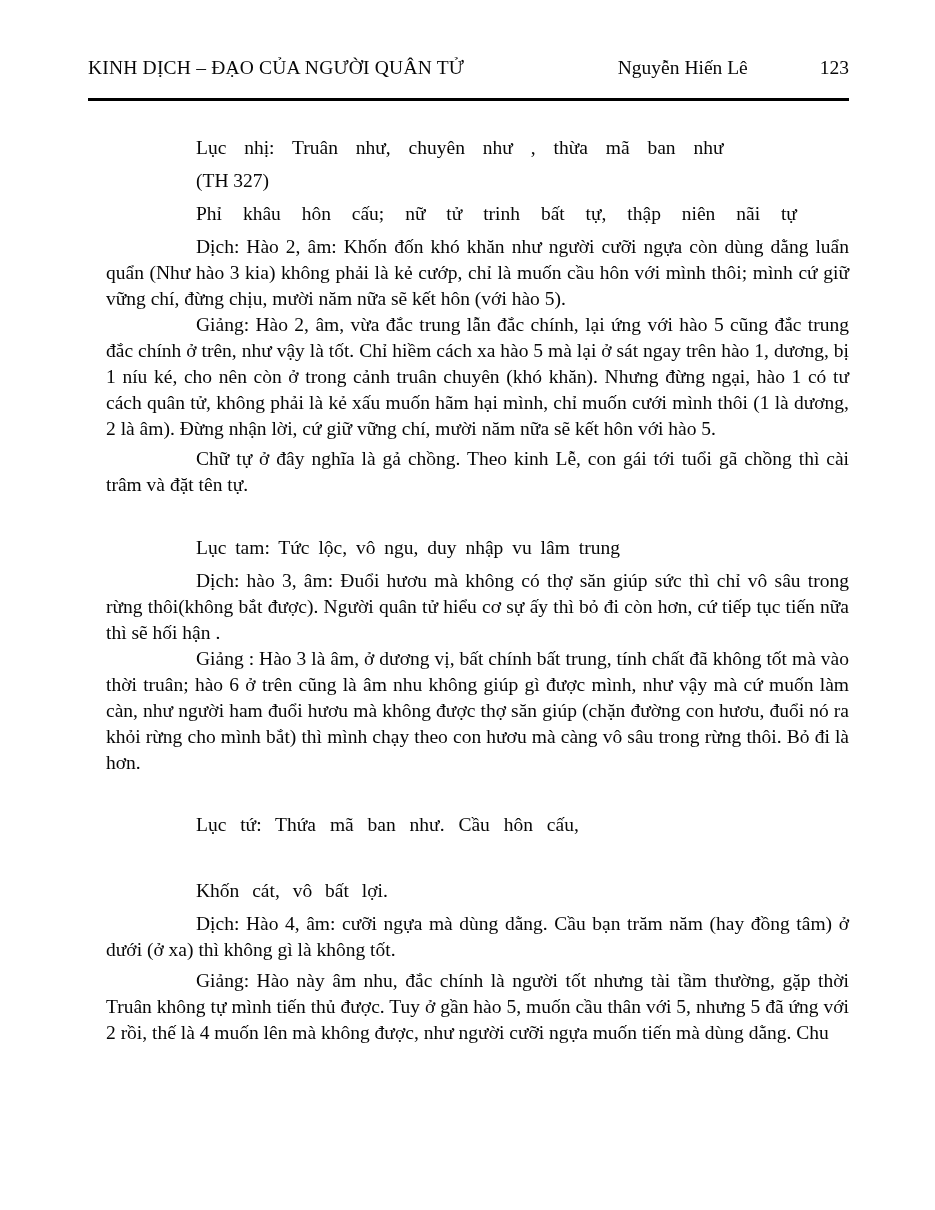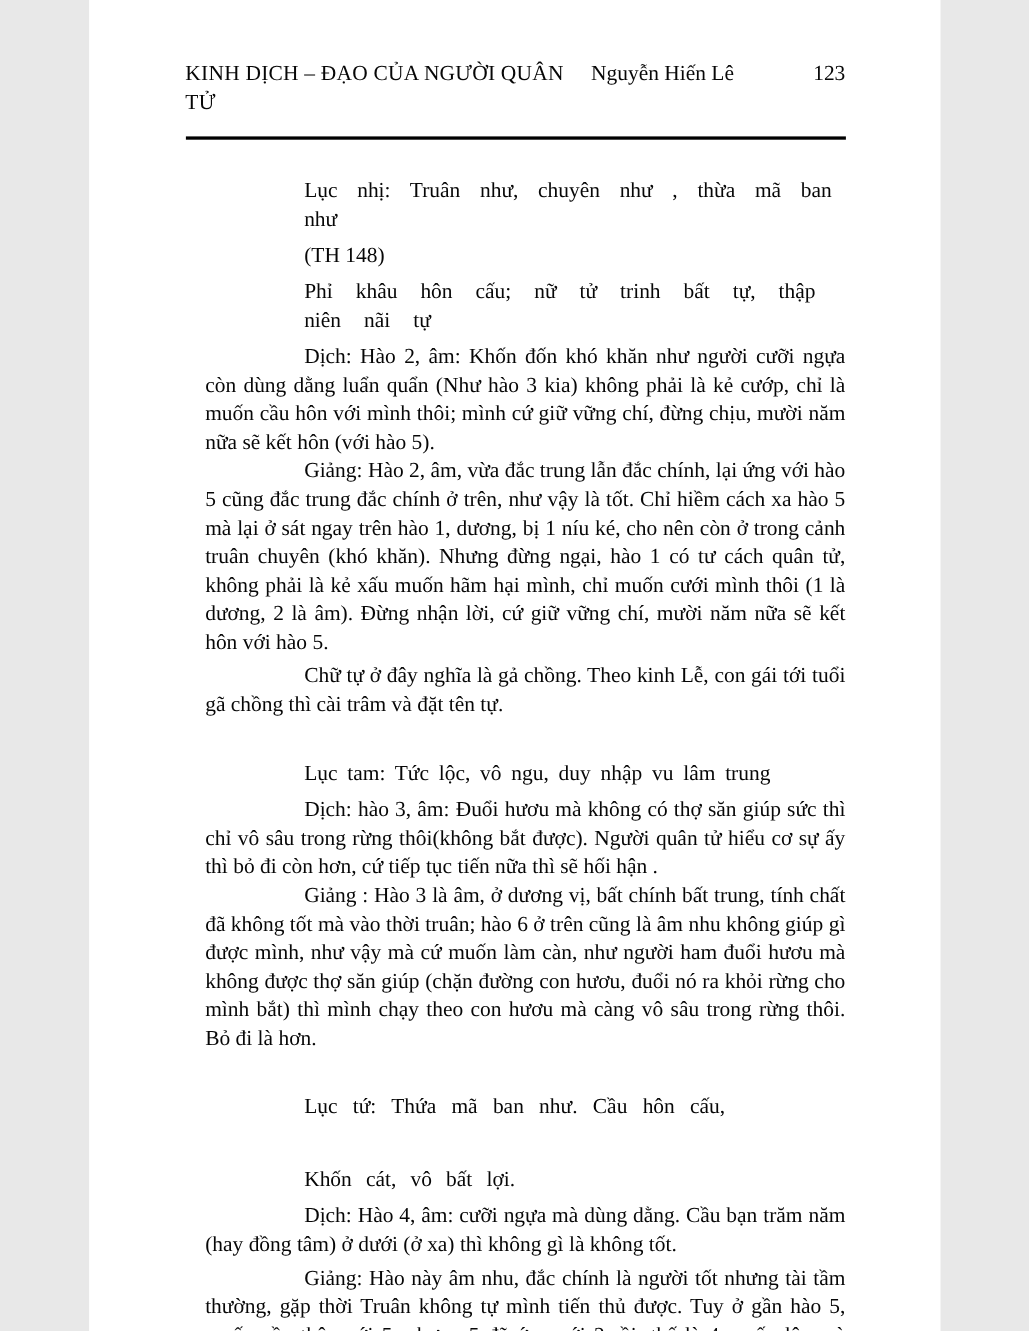--- a/index.html
+++ b/index.html
@@ -1,18 +1,18 @@
 <!DOCTYPE html>
 <html><head>
 <meta charset="utf-8">
 <style>
   html,body { margin:0; padding:0; background:#e8e8e8; }
   .page {
     position:relative;
-    width:774px; height:1210px;
+    width:935px; height:1210px;
     margin:0 auto;
     background:#ffffff;
     color:#070707;
     font-family:"Liberation Serif","DejaVu Serif",serif;
     font-size:19.5px;
     line-height:26px;
     box-sizing:border-box;
     padding:55px 86px 12px 88px;
     overflow:hidden;
   }
@@ -44,21 +44,21 @@
   <div class="header">
     <span class="title">KINH DỊCH – ĐẠO CỦA NGƯỜI QUÂN TỬ</span>
     <span class="author">Nguyễn Hiến Lê</span>
     <span class="pagenum">123</span>
   </div>
 
   <div class="rule"></div>
 
   <div class="content">
     <p class="verse ws13">Lục nhị: Truân như, chuyên như , thừa mã ban như</p>
-    <p class="verse">(TH 148)</p>
+    <p class="verse">(TH 327)</p>
     <p class="verse ws16">Phỉ khâu hôn cấu; nữ tử trinh bất tự, thập niên nãi tự</p>
 
     <p class="body">Dịch: Hào 2, âm: Khốn đốn khó khăn như người cưỡi ngựa còn dùng dằng luẩn quẩn (Như hào 3 kia) không phải là kẻ cướp, chỉ là muốn cầu hôn với mình thôi; mình cứ giữ vững chí, đừng chịu, mười năm nữa sẽ kết hôn (với hào 5).</p>
     <p class="body">Giảng: Hào 2, âm, vừa đắc trung lẫn đắc chính, lại ứng với hào 5 cũng đắc trung đắc chính ở trên, như vậy là tốt. Chỉ hiềm cách xa hào 5 mà lại ở sát ngay trên hào 1, dương, bị 1 níu ké, cho nên còn ở trong cảnh truân chuyên (khó khăn). Nhưng đừng ngại, hào 1 có tư cách quân tử, không phải là kẻ xấu muốn hãm hại mình, chỉ muốn cưới mình thôi (1 là dương, 2 là âm). Đừng nhận lời, cứ giữ vững chí, mười năm nữa sẽ kết hôn với hào 5.</p>
     <p class="body mt4">Chữ tự ở đây nghĩa là gả chồng. Theo kinh Lễ, con gái tới tuổi gã chồng thì cài trâm và đặt tên tự.</p>
 
     <p class="verse ws4 mt37">Lục tam: Tức lộc, vô ngu, duy nhập vu lâm trung</p>
 
     <p class="body">Dịch: hào 3, âm: Đuổi hươu mà không có thợ săn giúp sức thì chỉ vô sâu trong rừng thôi(không bắt được). Người quân tử hiểu cơ sự ấy thì bỏ đi còn hơn, cứ tiếp tục tiến nữa thì sẽ hối hận .</p>
     <p class="body">Giảng : Hào 3 là âm, ở dương vị, bất chính bất trung, tính chất đã không tốt mà vào thời truân; hào 6 ở trên cũng là âm nhu không giúp gì được mình, như vậy mà cứ muốn làm càn, như người ham đuổi hươu mà không được thợ săn giúp (chặn đường con hươu, đuổi nó ra khỏi rừng cho mình bắt) thì mình chạy theo con hươu mà càng vô sâu trong rừng thôi. Bỏ đi là hơn.</p>

